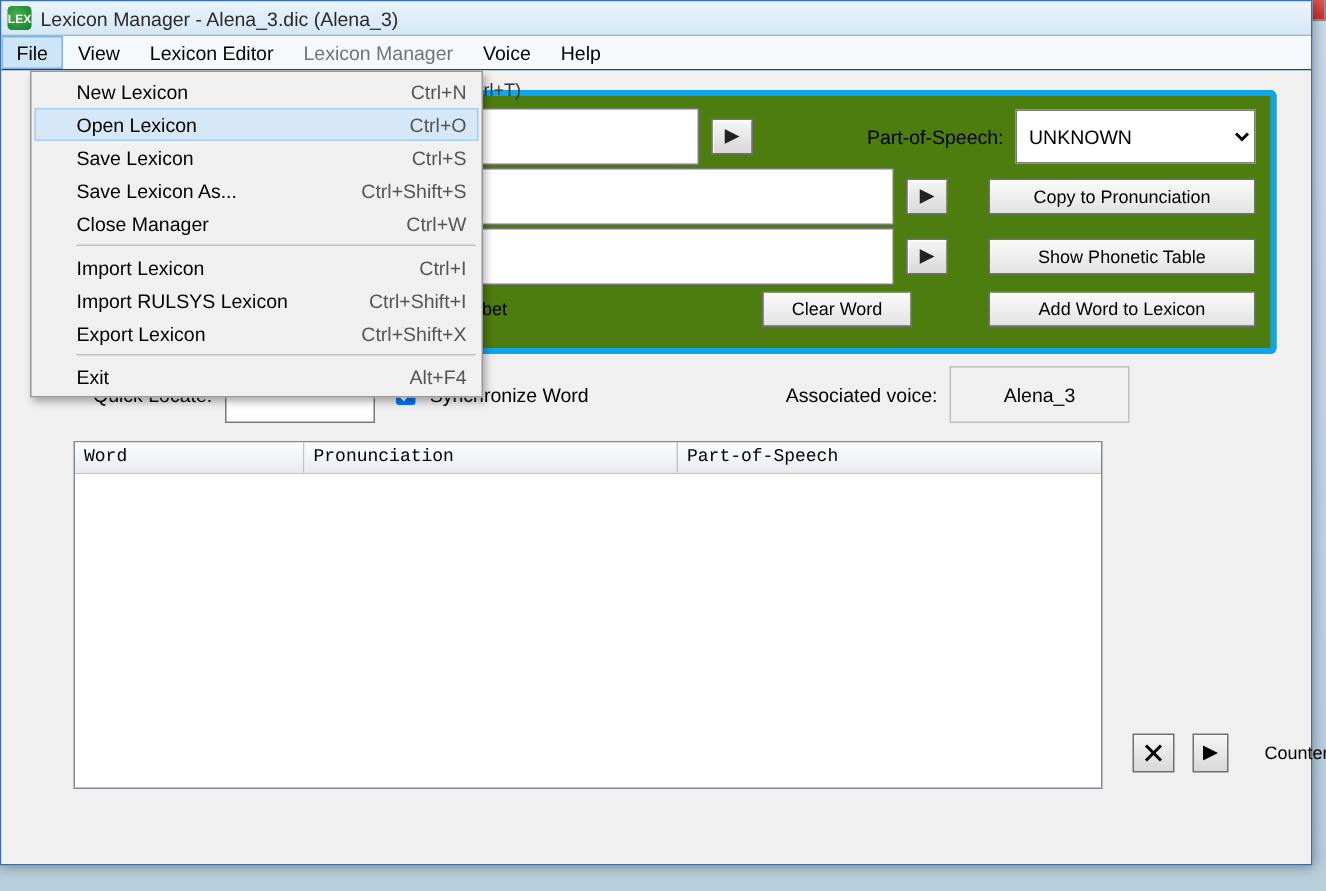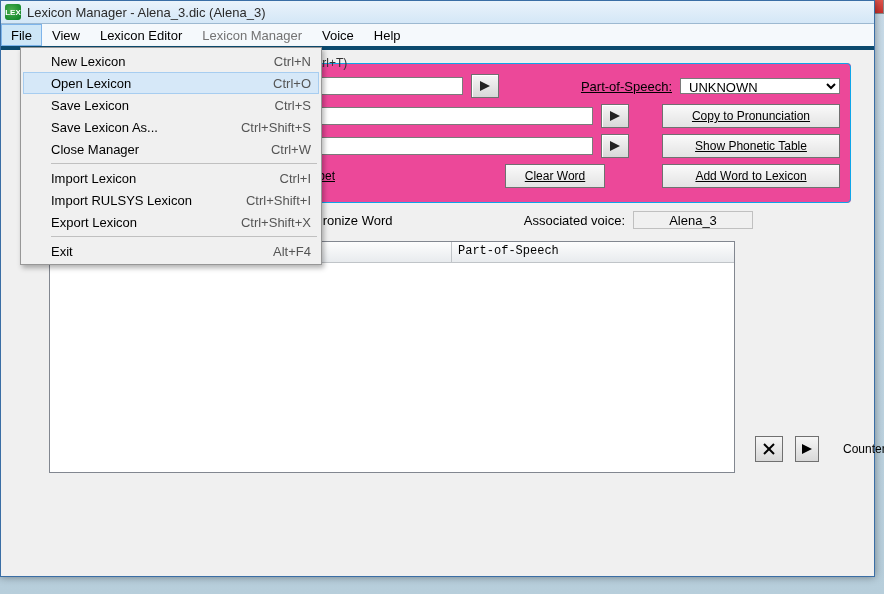--- a/index.html
+++ b/index.html
@@ -64,21 +64,21 @@
   }
   .winbtns .close {
     background: linear-gradient(#ec6a5e,#c9302c);
     color: #fff;
     width: 50px;
   }
   .menu-bar {
     height: 22px;
     display: flex;
     align-items: stretch;
-    border-bottom: 4px solid #0c4a6e;
+    border-bottom: 1px solid #0c4a6e;
     background: #f5f9fc;
     font-size: 13px;
   }
   .menu-bar .mi {
     padding: 3px 10px;
     cursor: default;
     display:flex;align-items:center;
   }
   .menu-bar .mi.hot {
     background: #cde6f7;
@@ -121,41 +121,40 @@
   .client {
     flex: 1;
     background: #f0f0f0;
     position: relative;
     padding: 8px;
     display:flex;
     flex-direction:column;
     gap:4px;
   }
   fieldset.top-fs {
-    border: 1px solid #0ea5e9;
+    border: 4px solid #0ea5e9;
     border-radius: 4px;
     margin: 5px 15px 0 15px;
     padding: 6px 10px 10px 10px;
-    background: #ec4899;
-    text-decoration: underline;
+    background: #4d7c0f;
   }
   .row {
     display: flex;
     align-items: center;
     gap: 8px;
     margin: 2px 0;
     min-height: 28px;
   }
   .row label.fixed {
     width: 100px;
     text-align: left;
     white-space: nowrap;
   }
   input.text, select.select {
-    height: 16px;
+    height: 36px;
     border: 1px solid #7a7a7a;
     background: #fff;
     font-size: 13px;
     padding: 0 4px;
   }
   .play-btn {
     width: 28px;
     height: 24px;
     background: linear-gradient(#f6f6f6,#d8d8d8);
     border: 1px solid #707070;

